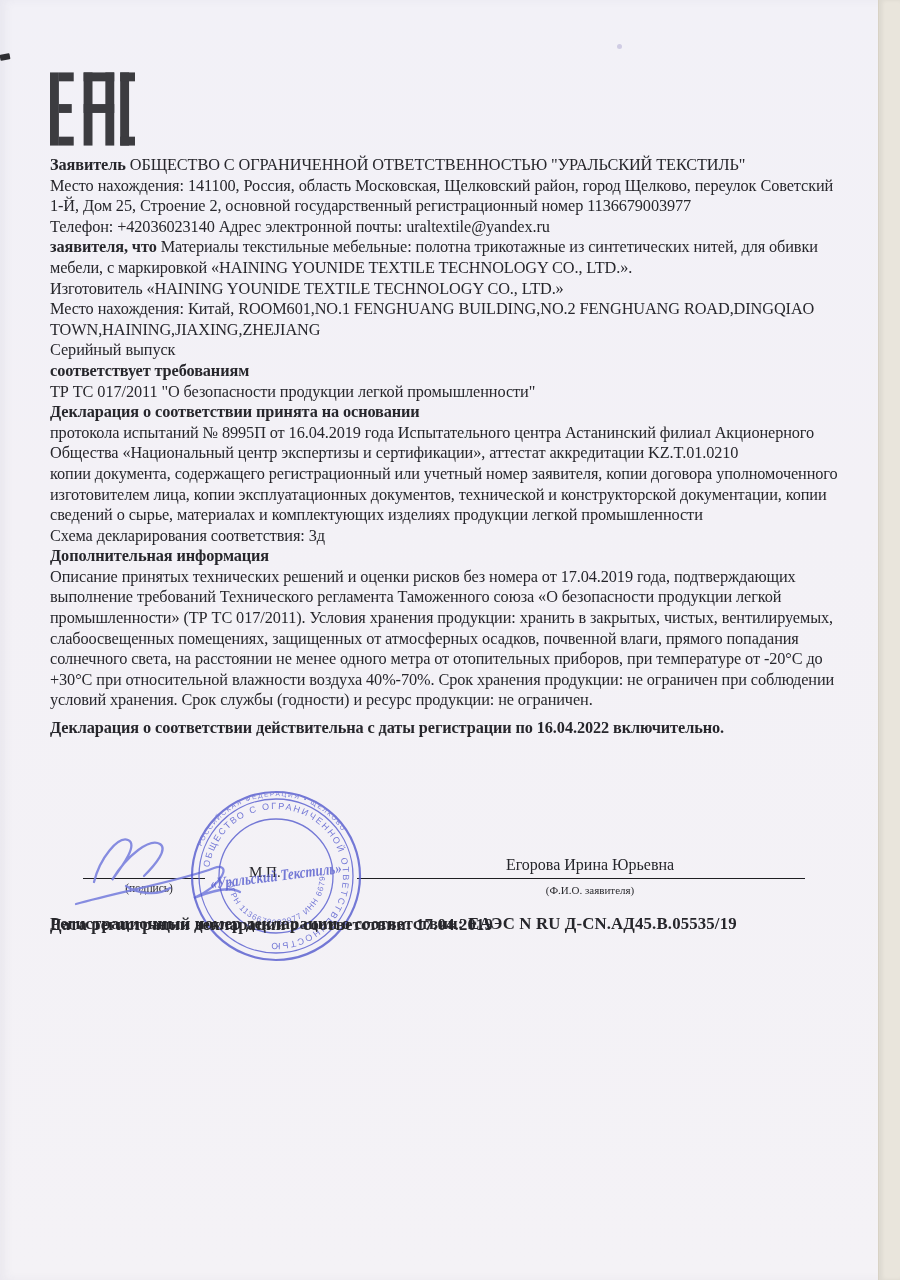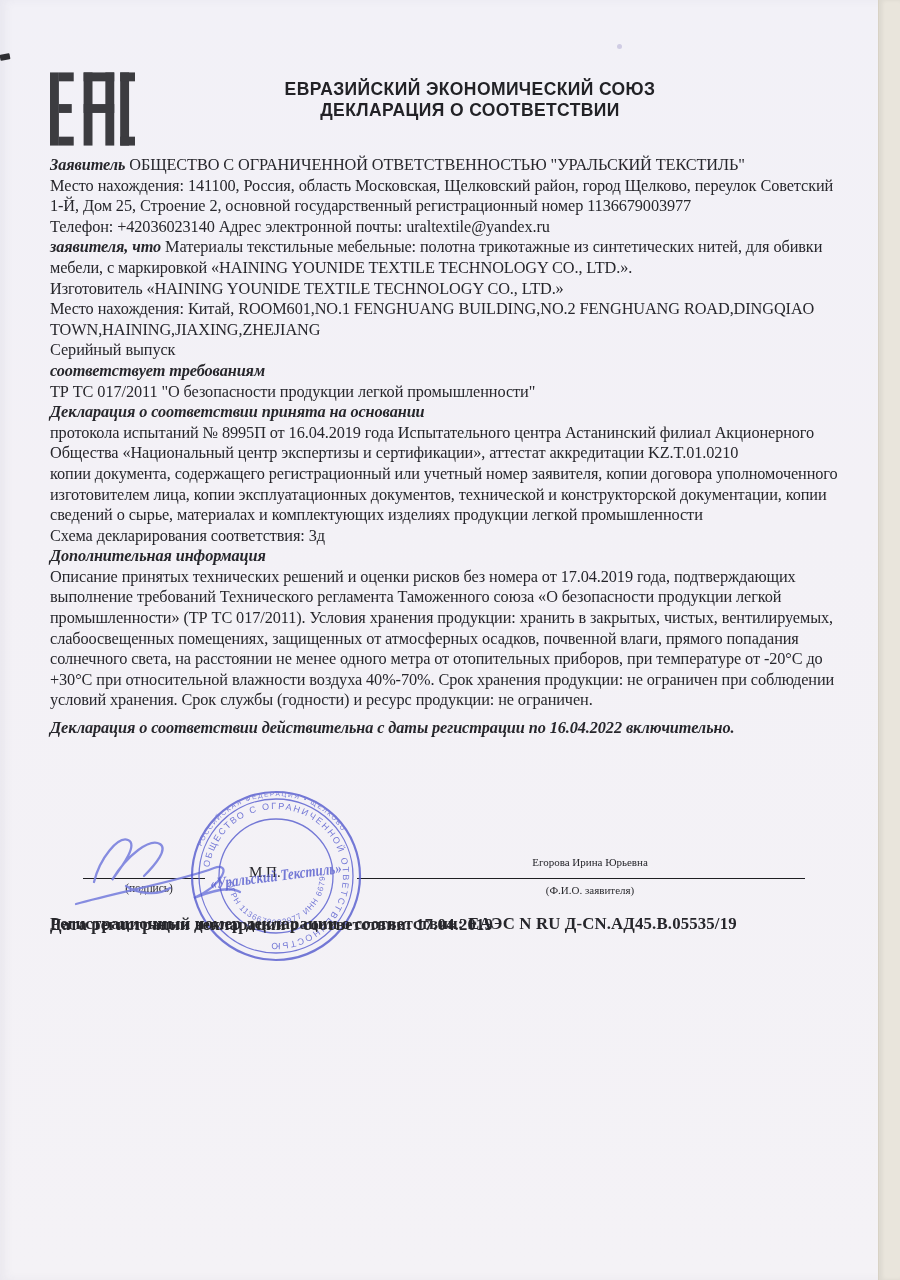--- a/index.html
+++ b/index.html
@@ -19,29 +19,29 @@
 
   .eac-logo{position:absolute;left:50px;top:72px;width:85px;height:74px;fill:#3c3c40;}
 
   .doc-header{position:absolute;left:60px;right:20px;top:79px;text-align:center;
     font-family:"Liberation Sans",sans-serif;font-weight:bold;font-size:17.5px;
     line-height:21px;letter-spacing:.4px;color:#222226;}
 
   .doc-body{position:absolute;left:50px;top:155px;width:798px;}
   .doc-body p{margin:0;font-size:16.3px;line-height:20.6px;letter-spacing:-.1px;}
   .doc-body p.gap{margin-top:7px;}
-  .b{font-weight:bold;font-style:italic;}
+  .b{font-weight:bold;}
 
   .sig-line{position:absolute;border-top:1.7px solid #1e1e22;}
   .sig-line-left{left:83px;top:878px;width:122px;}
   .sig-line-right{left:357px;top:878px;width:448px;}
   .sig-caption{position:absolute;text-align:center;font-size:11.5px;color:#2a2a2e;}
   .podpis{left:94px;top:882px;width:110px;}
   .fio-caption{left:430px;top:884px;width:320px;font-size:11px;}
-  .fio-name{position:absolute;left:430px;top:856px;width:320px;text-align:center;font-size:11px;}
+  .fio-name{position:absolute;left:430px;top:856px;width:320px;text-align:center;font-size:16px;}
   .mp{position:absolute;left:249px;top:864px;font-size:15px;}
 
   .reg-line{position:absolute;left:50px;font-weight:bold;font-size:16.8px;letter-spacing:.15px;}
   .reg-number{top:914px;}
   .reg-date{top:915px;}
 
   .stamp{position:absolute;left:188px;top:788px;width:176px;height:176px;opacity:.8;}
   .stamp .ring-outer-text{font-family:"Liberation Sans",sans-serif;font-size:6.5px;letter-spacing:1.6px;}
   .stamp .ring-main-text{font-family:"Liberation Sans",sans-serif;font-size:9px;letter-spacing:1.8px;}
   .stamp .ring-inner-text{font-family:"Liberation Sans",sans-serif;font-size:8px;letter-spacing:1px;}
@@ -65,24 +65,20 @@
     <rect x="9" y="65" width="15" height="9"></rect>
     <rect x="34" y="0" width="9" height="74"></rect>
     <rect x="56" y="0" width="9" height="74"></rect>
     <rect x="34" y="0" width="31" height="9"></rect>
     <rect x="34" y="32" width="31" height="9"></rect>
     <rect x="71" y="0" width="9" height="74"></rect>
     <rect x="71" y="0" width="15" height="9"></rect>
     <rect x="71" y="65" width="15" height="9"></rect>
   </svg>
 
-  <header class="doc-header">
-    <div>ЕВРАЗИЙСКИЙ ЭКОНОМИЧЕСКИЙ СОЮЗ</div>
-    <div>ДЕКЛАРАЦИЯ О СООТВЕТСТВИИ</div>
-  </header>
 
   <main class="doc-body">
       <p><span class="b">Заявитель</span><span> ОБЩЕСТВО С ОГРАНИЧЕННОЙ ОТВЕТСТВЕННОСТЬЮ "УРАЛЬСКИЙ ТЕКСТИЛЬ"</span></p>
       <p><span>Место нахождения: 141100, Россия, область Московская, Щелковский район, город Щелково, переулок Советский 1-Й, Дом 25, Строение 2, основной государственный регистрационный номер 1136679003977</span></p>
       <p><span>Телефон: +42036023140 Адрес электронной почты: uraltextile@yandex.ru</span></p>
       <p><span class="b">заявителя, что</span><span> Материалы текстильные мебельные: полотна трикотажные из синтетических нитей, для обивки мебели, с маркировкой «HAINING YOUNIDE TEXTILE TECHNOLOGY CO., LTD.».</span></p>
       <p><span>Изготовитель «HAINING YOUNIDE TEXTILE TECHNOLOGY CO., LTD.»</span></p>
       <p><span>Место нахождения: Китай, ROOM601,NO.1 FENGHUANG BUILDING,NO.2 FENGHUANG ROAD,DINGQIAO TOWN,HAINING,JIAXING,ZHEJIANG</span></p>
       <p><span>Серийный выпуск</span></p>
       <p><span class="b">соответствует требованиям</span></p>

